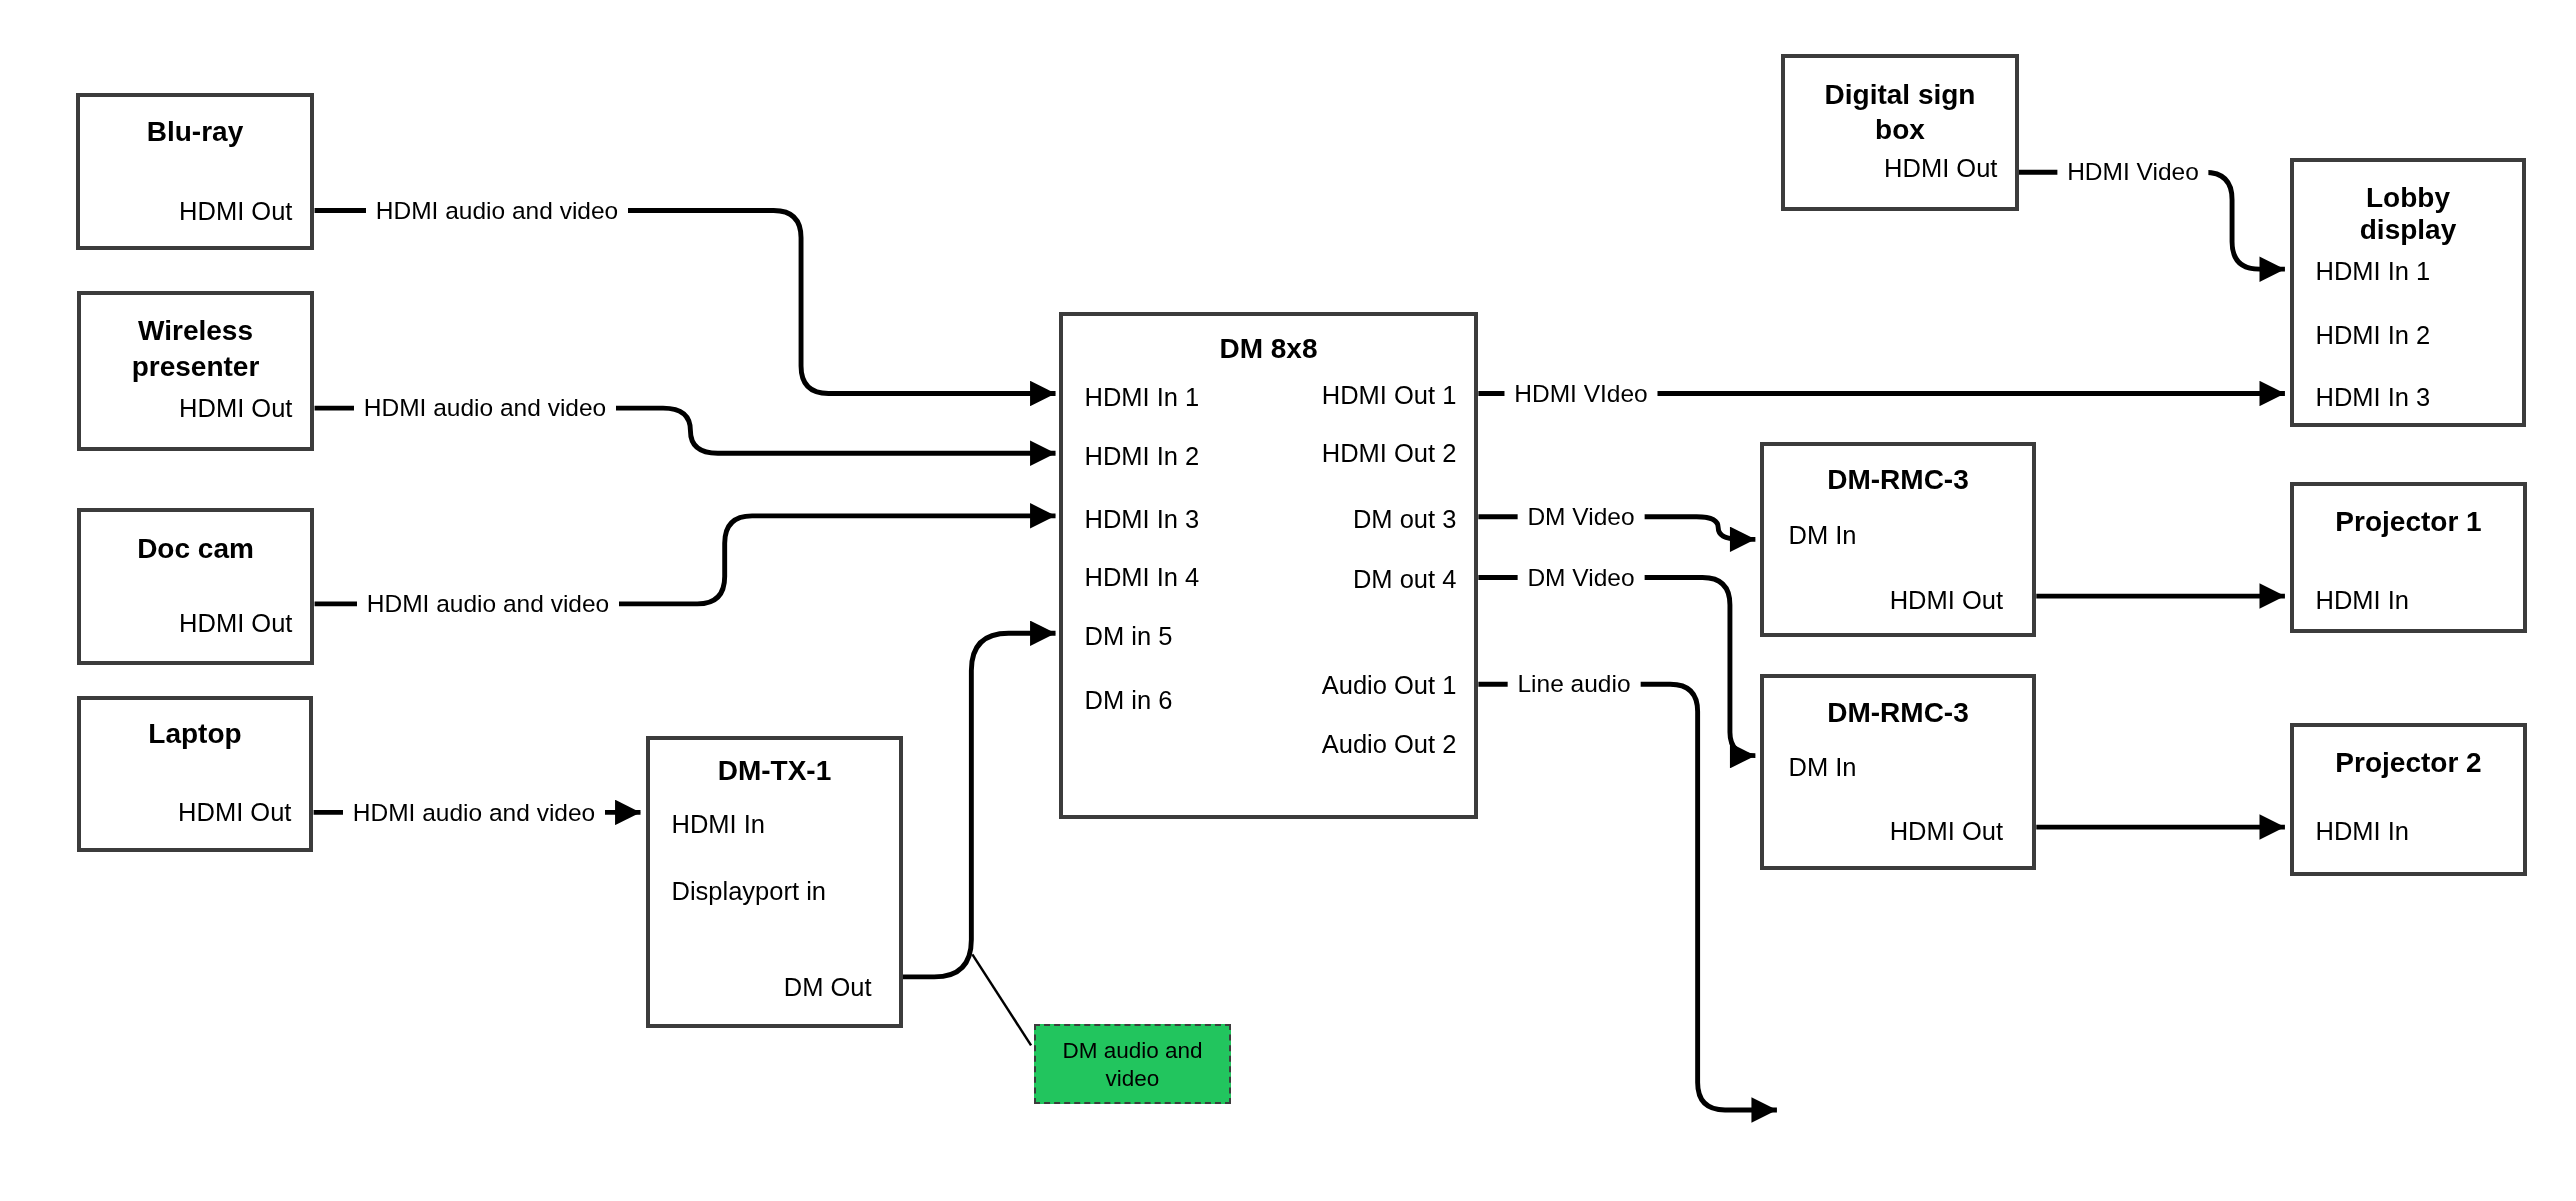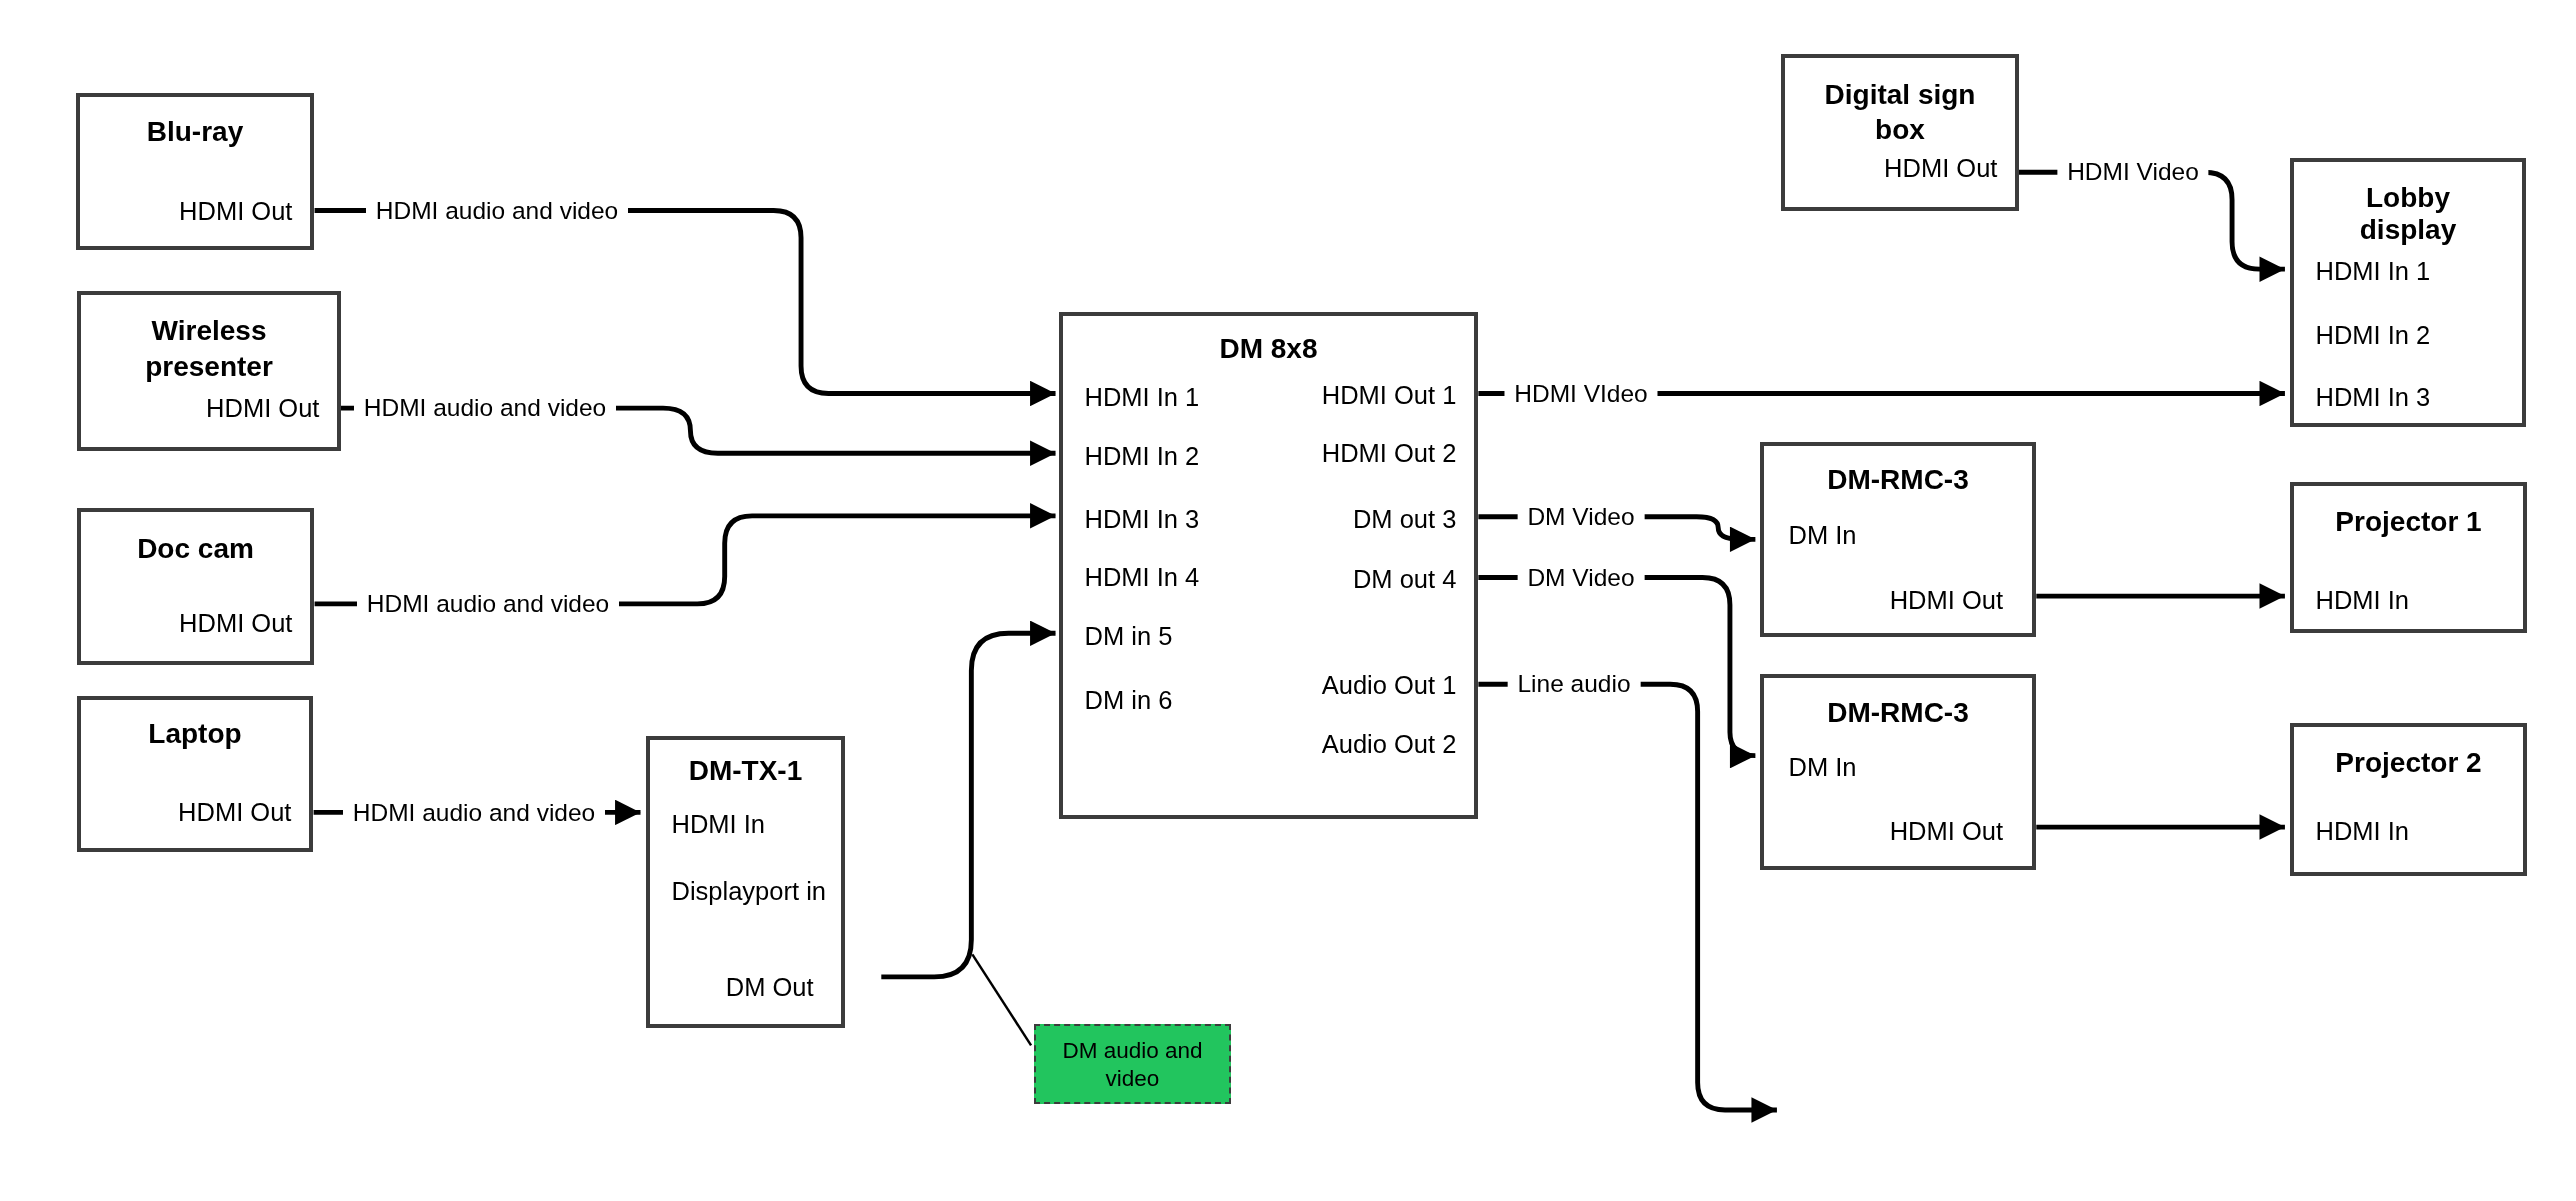--- a/index.html
+++ b/index.html
@@ -78,38 +78,38 @@
     <path d="M 2080 845 H 2334" fill="none" stroke="#000" stroke-width="5" marker-end="url(#arrow)"></path>
     <path d="M 1510 699 H 1706 Q 1734 699 1734 727 V 1106 Q 1734 1134 1762 1134 H 1815" fill="none" stroke="#000" stroke-width="5" marker-end="url(#arrow)"></path>
     <path d="M 993 975 L 1053 1068" fill="none" stroke="#000" stroke-width="2.5"></path>
   </svg>
 
   <div class="box" style="left:76px;top:93px;width:238px;height:157px;">
     <div class="title" style="top:16.6px;">Blu-ray</div>
     <div class="port pr" style="top:100px;">HDMI Out</div>
   </div>
 
-  <div class="box" style="left:77px;top:291px;width:264px;height:160px;">
+  <div class="box" style="left:77px;top:291px;width:237px;height:160px;">
     <div class="title" style="top:17.6px;line-height:36px;">
       <span class="tw" style="max-width:206px;">Wireless presenter</span>
     </div>
     <div class="port pr" style="top:99px;">HDMI Out</div>
   </div>
 
   <div class="box" style="left:77px;top:508px;width:237px;height:157px;">
     <div class="title" style="top:18.6px;">Doc cam</div>
     <div class="port pr" style="top:97px;">HDMI Out</div>
   </div>
 
   <div class="box" style="left:77px;top:696px;width:236px;height:156px;">
     <div class="title" style="top:15.7px;">Laptop</div>
     <div class="port pr" style="top:98px;">HDMI Out</div>
   </div>
 
-  <div class="box" style="left:646px;top:736px;width:199px;height:292px;">
+  <div class="box" style="left:646px;top:736px;width:257px;height:292px;">
     <div class="title" style="top:12.7px;">DM-TX-1</div>
     <div class="port pl" style="top:70px;">HDMI In</div>
     <div class="port pl" style="top:137px;">Displayport in</div>
     <div class="port pr" style="top:233px;padding-right:27.4px;">DM Out</div>
   </div>
 
   <div class="box" style="left:1059px;top:312px;width:419px;height:507px;">
     <div class="title" style="top:14.7px;">DM 8x8</div>
     <div class="port pl" style="top:67px;">HDMI In 1</div>
     <div class="port pl" style="top:126px;">HDMI In 2</div>

